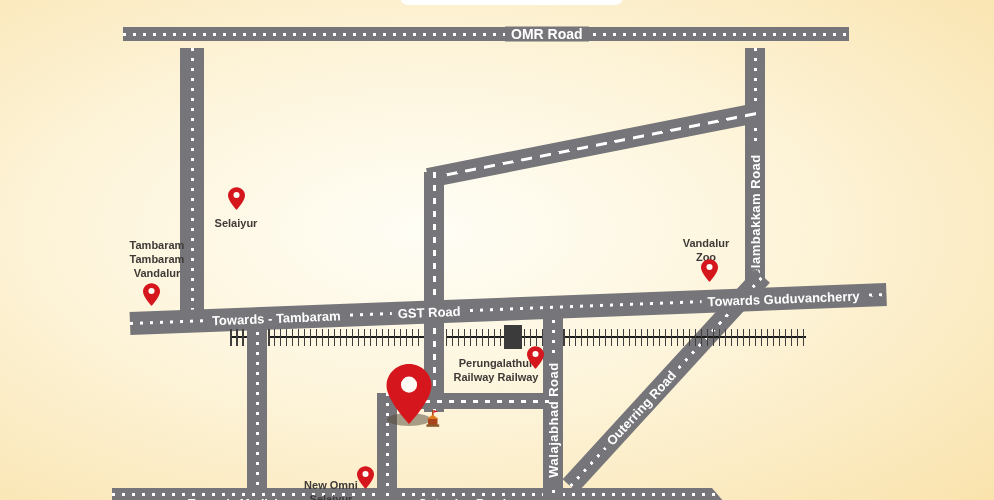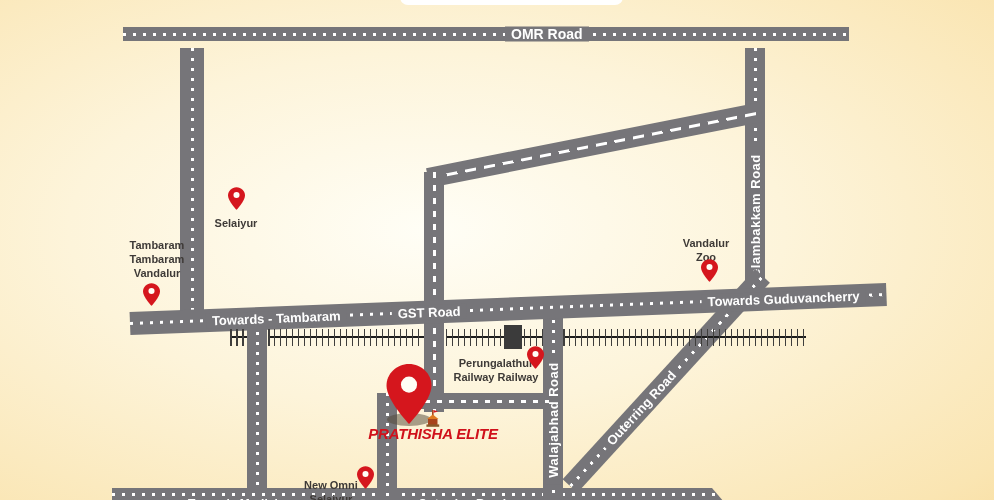--- a/index.html
+++ b/index.html
@@ -112,21 +112,20 @@
 
   <div class="pin" style="left:423px;top:409px;">
     <svg width="19" height="18" viewBox="0 0 19 18">
       <rect x="9" y="1" width="1.6" height="6" fill="#a8441c"></rect>
       <path d="M10.6 1 L15 2.4 L10.6 3.8 Z" fill="#d5161d"></path>
       <path d="M4 10 L9.8 5.5 L15.5 10 Z" fill="#e07a1f"></path>
       <rect x="5" y="10" width="9.5" height="7" fill="#a8441c"></rect>
       <rect x="3.4" y="15.4" width="12.8" height="2.4" fill="#8a5a2a"></rect>
     </svg>
   </div>
-  <div id="site-name" style="left:362px;top:425px;width:142px;">PRATHISHA ELITE</div>
 
   <div class="lm" style="left:111px;top:238px;width:92px;">
     <div>Tambaram</div>
     <div>Tambaram</div>
     <div>Vandalur</div>
   </div>
   <div class="lm" style="left:195px;top:216px;width:82px;">
     <div>Selaiyur</div>
   </div>
   <div class="lm" style="left:665px;top:236px;width:82px;">

